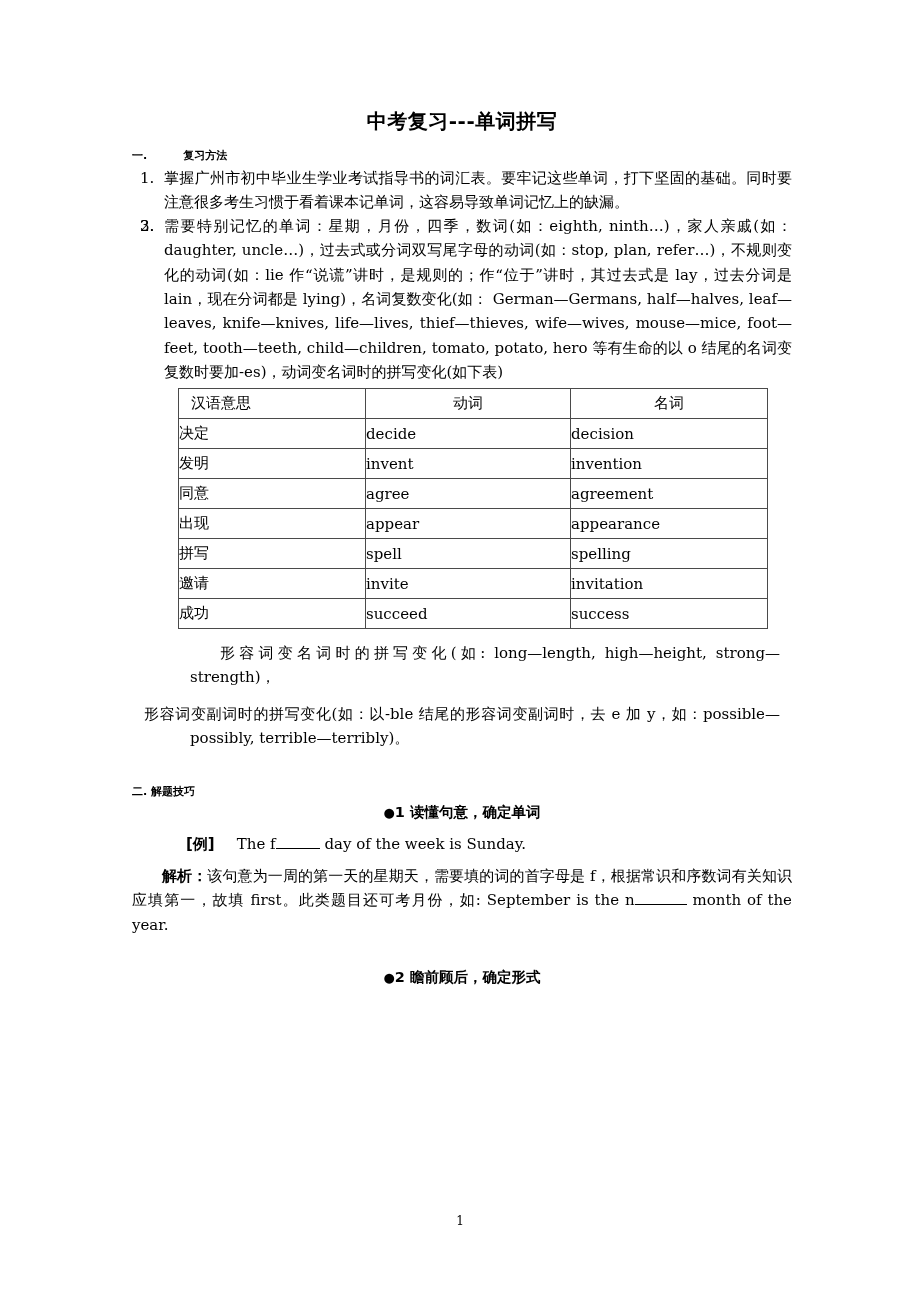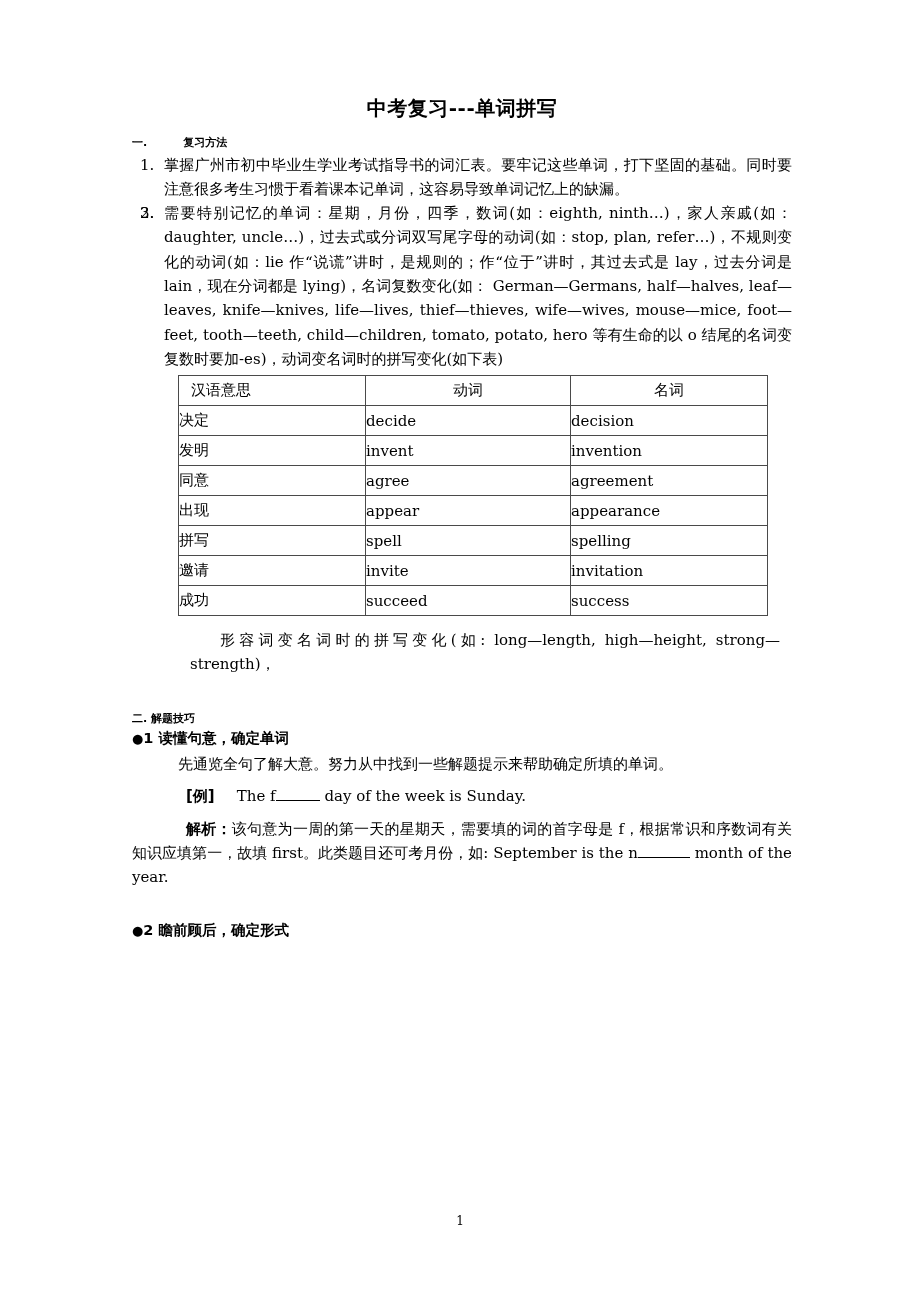--- a/index.html
+++ b/index.html
@@ -17,21 +17,21 @@
   .page {
     position: relative;
     width: 920px;
     height: 1302px;
     box-sizing: border-box;
     background: #fff;
   }
   .content {
     position: absolute;
     left: 132px;
-    top: 95px;
+    top: 108px;
     width: 660px;
   }
 
   
   .doc-title {
     text-align: center;
     font-family: "DejaVu Sans", "Liberation Sans", sans-serif;
     font-weight: bold;
     font-size: 20px;
     letter-spacing: 0.5px;
@@ -114,20 +114,21 @@
   .spacer-md { height: 22px; }
   .spacer-lg { height: 30px; }
 
   
   .tip-head {
     font-family: "DejaVu Sans", "Liberation Sans", sans-serif;
     font-weight: bold;
     font-size: 14.5px;
     margin: 0 0 2px 0;
     line-height: 1.5;
+    text-align: center;
   }
   .tip-head .dot { font-size: 13px; }
 
   .tip-body {
     padding-left: 46px;
     font-size: 15px;
     line-height: 1.62;
     text-align: justify;
     text-justify: inter-ideograph;
     margin: 0;
@@ -155,21 +156,20 @@
     font-size: 15px;
     line-height: 1.62;
     text-align: justify;
     text-justify: inter-ideograph;
     margin: 0;
     text-indent: 30px;
   }
   .analysis .lbl {
     font-family: "DejaVu Sans", "Liberation Sans", sans-serif;
     font-weight: bold;
-    margin-left: 24px;
   }
 
   
   .page-no {
     position: absolute;
     left: 0;
     right: 0;
     top: 1214px;
     text-align: center;
     font-size: 12px;
@@ -250,31 +250,31 @@
           <tr>
             <td>成功</td>
             <td>succeed</td>
             <td>success</td>
           </tr>
         </tbody>
       </table>
     </div>
 
     <p class="para indent2 pad-left" style="padding-left:46px;text-indent:30px;">形容词变名词时的拼写变化(如: long—length, high—height, strong—strength)，</p>
+    <p class="para hang">形容词变副词时的拼写变化(如：以-ble 结尾的形容词变副词时，去 e 加 y，如：possible—possibly, terrible—terribly)。</p>
 
     <div class="spacer-md"></div>
 
     <div class="sec-head">
       <span class="num">二.</span>&nbsp;<span>解题技巧</span>
     </div>
 
     <div class="tip-head">
       <span class="dot">●</span><span>1</span>&nbsp;<span>读懂句意，确定单词</span>
     </div>
-    <p class="tip-body">先通览全句了解大意。努力从中找到一些解题提示来帮助确定所填的单词。</p>
     <p class="example-line">
       <span class="lbl">[例]</span><span class="sp"></span><span>The f</span><span class="blank w1"></span> <span>day of the week is Sunday.</span>
     </p>
     <p class="analysis">
       <span class="lbl">解析：</span><span>该句意为一周的第一天的星期天，需要填的词的首字母是 f，根据常识和序数词有关知识应填第一，故填 first。此类题目还可考月份，如: September is the n</span><span class="blank w2"></span> <span>month of the year.</span>
     </p>
 
     <div class="spacer-lg"></div>
 
     <div class="tip-head">

